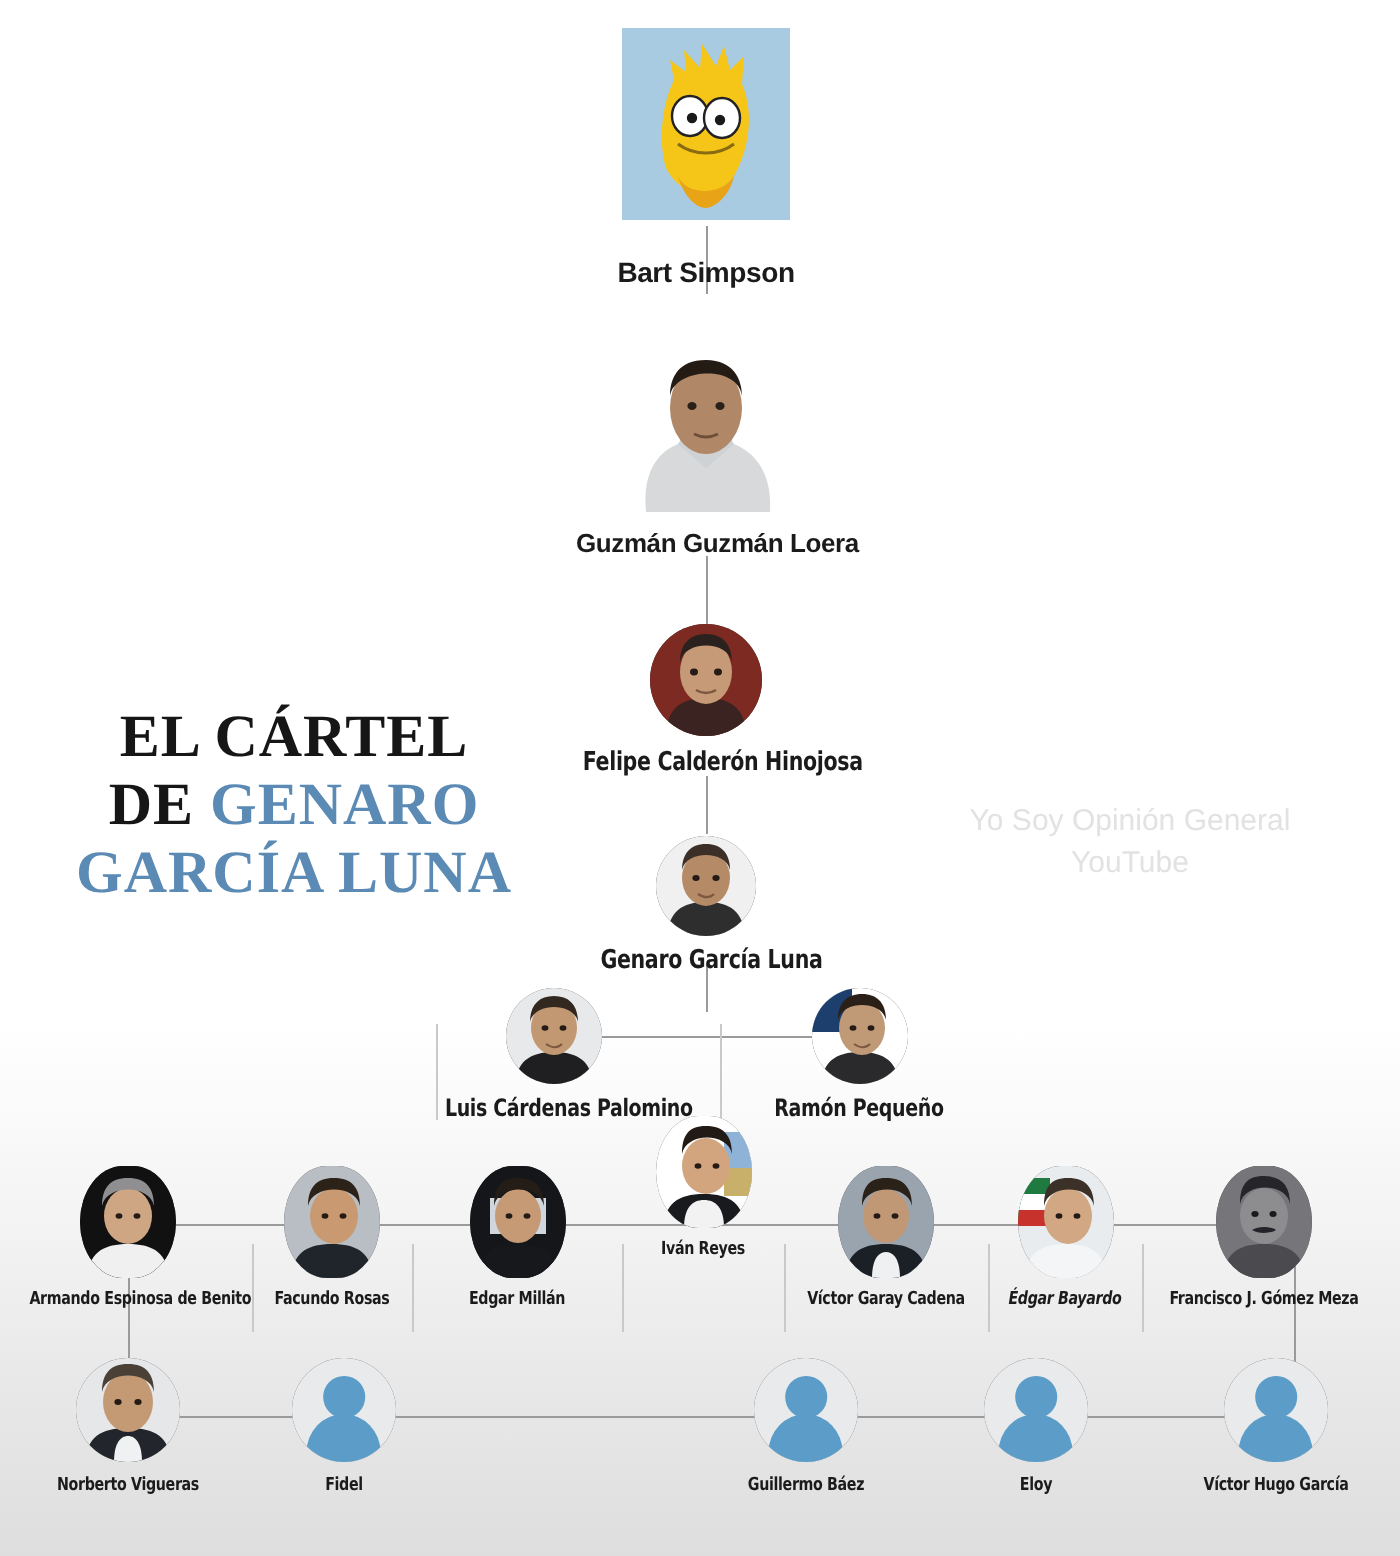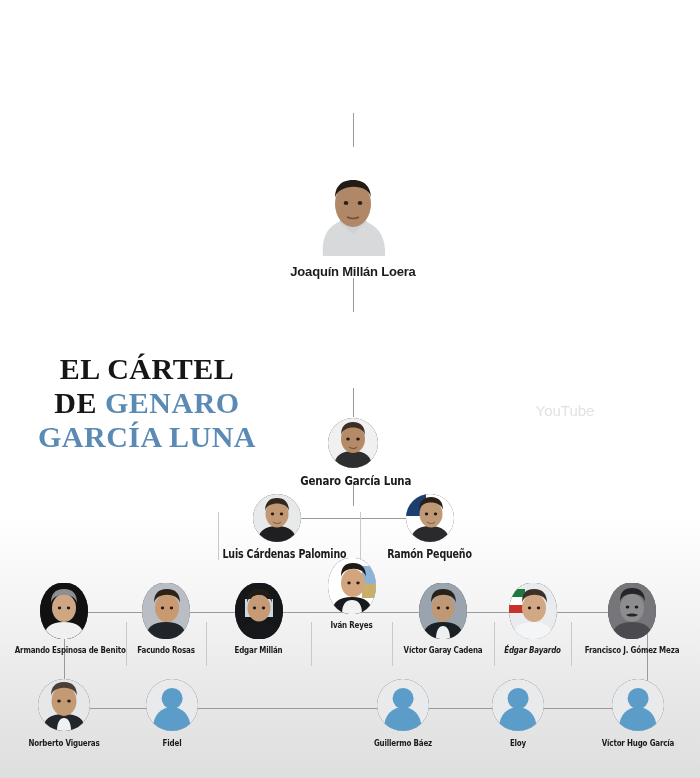--- a/index.html
+++ b/index.html
@@ -89,36 +89,65 @@
 
   <div class="sep" style="left:126px;top:622px;height:44px;"></div>
   <div class="sep" style="left:206px;top:622px;height:44px;"></div>
   <div class="sep" style="left:311px;top:622px;height:44px;"></div>
   <div class="sep" style="left:392px;top:622px;height:44px;"></div>
   <div class="sep" style="left:494px;top:622px;height:44px;"></div>
   <div class="sep" style="left:571px;top:622px;height:44px;"></div>
   <div class="sep" style="left:218px;top:512px;height:48px;"></div>
   <div class="sep" style="left:360px;top:512px;height:48px;"></div>
 
+  <div class="node meme" style="left:303px;top:12px;width:100px;">
+    <div class="pic noring" style="width:88px;height:100px;margin:0 auto;">
+      <svg viewBox="0 0 88 100" width="88" height="100">
+        <rect x="2" y="2" width="84" height="96" fill="#a8cbe2"></rect>
+        <path d="M24 72 C20 58 22 40 28 28 L26 18 L34 24 L33 13 L41 22 L42 10 L49 21 L53 11 L56 23 L63 16 L62 30 C68 44 66 62 58 76 C50 88 32 88 24 72 Z" fill="#f5c518"></path>
+        <path d="M30 76 C34 86 52 86 58 76 C56 86 48 92 44 92 C38 92 32 84 30 76 Z" fill="#e8a317"></path>
+        <ellipse cx="36" cy="46" rx="9" ry="10" fill="#ffffff" stroke="#222" stroke-width="1.2"></ellipse>
+        <ellipse cx="52" cy="47" rx="9" ry="10" fill="#ffffff" stroke="#222" stroke-width="1.2"></ellipse>
+        <circle cx="37" cy="47" r="2.6" fill="#1a1a1a"></circle>
+        <circle cx="51" cy="48" r="2.6" fill="#1a1a1a"></circle>
+        <path d="M30 60 C38 66 50 66 58 60" stroke="#8a6a10" stroke-width="1.6" fill="none"></path>
+      </svg>
+    </div>
+    <span class="nlabel" style="font-size:14px;margin-top:16px;">Bart Simpson</span>
+  </div>
 
   <div class="node meme" style="left:288px;top:172px;width:130px;">
     <div class="pic noring" style="width:96px;height:84px;">
       <svg viewBox="0 0 96 84" width="96" height="84">
         <path d="M18 84 C16 64 24 54 34 50 L62 50 C74 55 81 66 80 84 Z" fill="#d7d9da"></path>
         <path d="M34 50 L48 62 L62 50 L58 44 L38 44 Z" fill="#cfd2d4"></path>
         <ellipse cx="48" cy="32" rx="18" ry="23" fill="#b08868"></ellipse>
         <path d="M30 26 C32 12 64 10 66 26 C66 18 62 8 48 8 C34 8 30 17 30 26 Z" fill="#241b15"></path>
         <ellipse cx="41" cy="31" rx="2.3" ry="2" fill="#2a2018"></ellipse>
         <ellipse cx="55" cy="31" rx="2.3" ry="2" fill="#2a2018"></ellipse>
         <path d="M42 45 C46 47 50 47 54 45" stroke="#6d4f39" stroke-width="1.4" fill="none"></path>
       </svg>
     </div>
-    <span class="nlabel" style="font-size:13px;margin-top:8px;">Joaquín Millán Loera</span>
-  </div>
-
+    <span class="nlabel" style="font-size:13px;margin-top:8px;">Guzmán Guzmán Loera</span>
+  </div>
+
+  <div class="node cond" style="left:283px;top:312px;width:140px;">
+    <div class="pic" style="width:56px;height:56px;">
+      <svg viewBox="0 0 56 56" width="56" height="56">
+        <rect width="56" height="56" fill="#7d2b22"></rect>
+        <path d="M8 56 C8 42 16 37 28 37 C40 37 48 42 48 56 Z" fill="#3a2320"></path>
+        <ellipse cx="28" cy="24" rx="13" ry="16" fill="#c69a76"></ellipse>
+        <path d="M15 19 C17 8 39 8 41 19 C41 11 37 5 28 5 C19 5 15 11 15 19 Z" fill="#2b2220"></path>
+        <ellipse cx="22" cy="24" rx="2" ry="1.7" fill="#241a16"></ellipse>
+        <ellipse cx="34" cy="24" rx="2" ry="1.7" fill="#241a16"></ellipse>
+        <path d="M23 33 C26 35 30 35 33 33" stroke="#7c5840" stroke-width="1.2" fill="none"></path>
+      </svg>
+    </div>
+    <span class="nlabel" style="font-size:13px;margin-top:6px;">Felipe Calderón Hinojosa</span>
+  </div>
 
   <div class="node cond" style="left:293px;top:418px;width:120px;">
     <div class="pic" style="width:50px;height:50px;">
       <svg viewBox="0 0 50 50" width="50" height="50">
         <rect width="50" height="50" fill="#f0f0f0"></rect>
         <path d="M6 50 C6 38 13 33 25 33 C37 33 44 38 44 50 Z" fill="#2e2e2e"></path>
         <ellipse cx="25" cy="21" rx="12" ry="14" fill="#b58a66"></ellipse>
         <path d="M13 17 C15 7 35 7 37 17 C37 9 33 4 25 4 C17 4 13 9 13 17 Z" fill="#3b2f28"></path>
         <ellipse cx="20" cy="21" rx="1.8" ry="1.5" fill="#241a16"></ellipse>
         <ellipse cx="30" cy="21" rx="1.8" ry="1.5" fill="#241a16"></ellipse>
@@ -328,16 +357,17 @@
     </div>
     <div class="tline">
       <span>DE </span><span class="accent">GENARO</span>
     </div>
     <div class="tline">
       <span class="accent">GARCÍA LUNA</span>
     </div>
   </div>
 
   <div id="watermark">
+    <div>Yo Soy Opinión General</div>
     <div>YouTube</div>
   </div>
 
 </div>
 
 </body></html>

